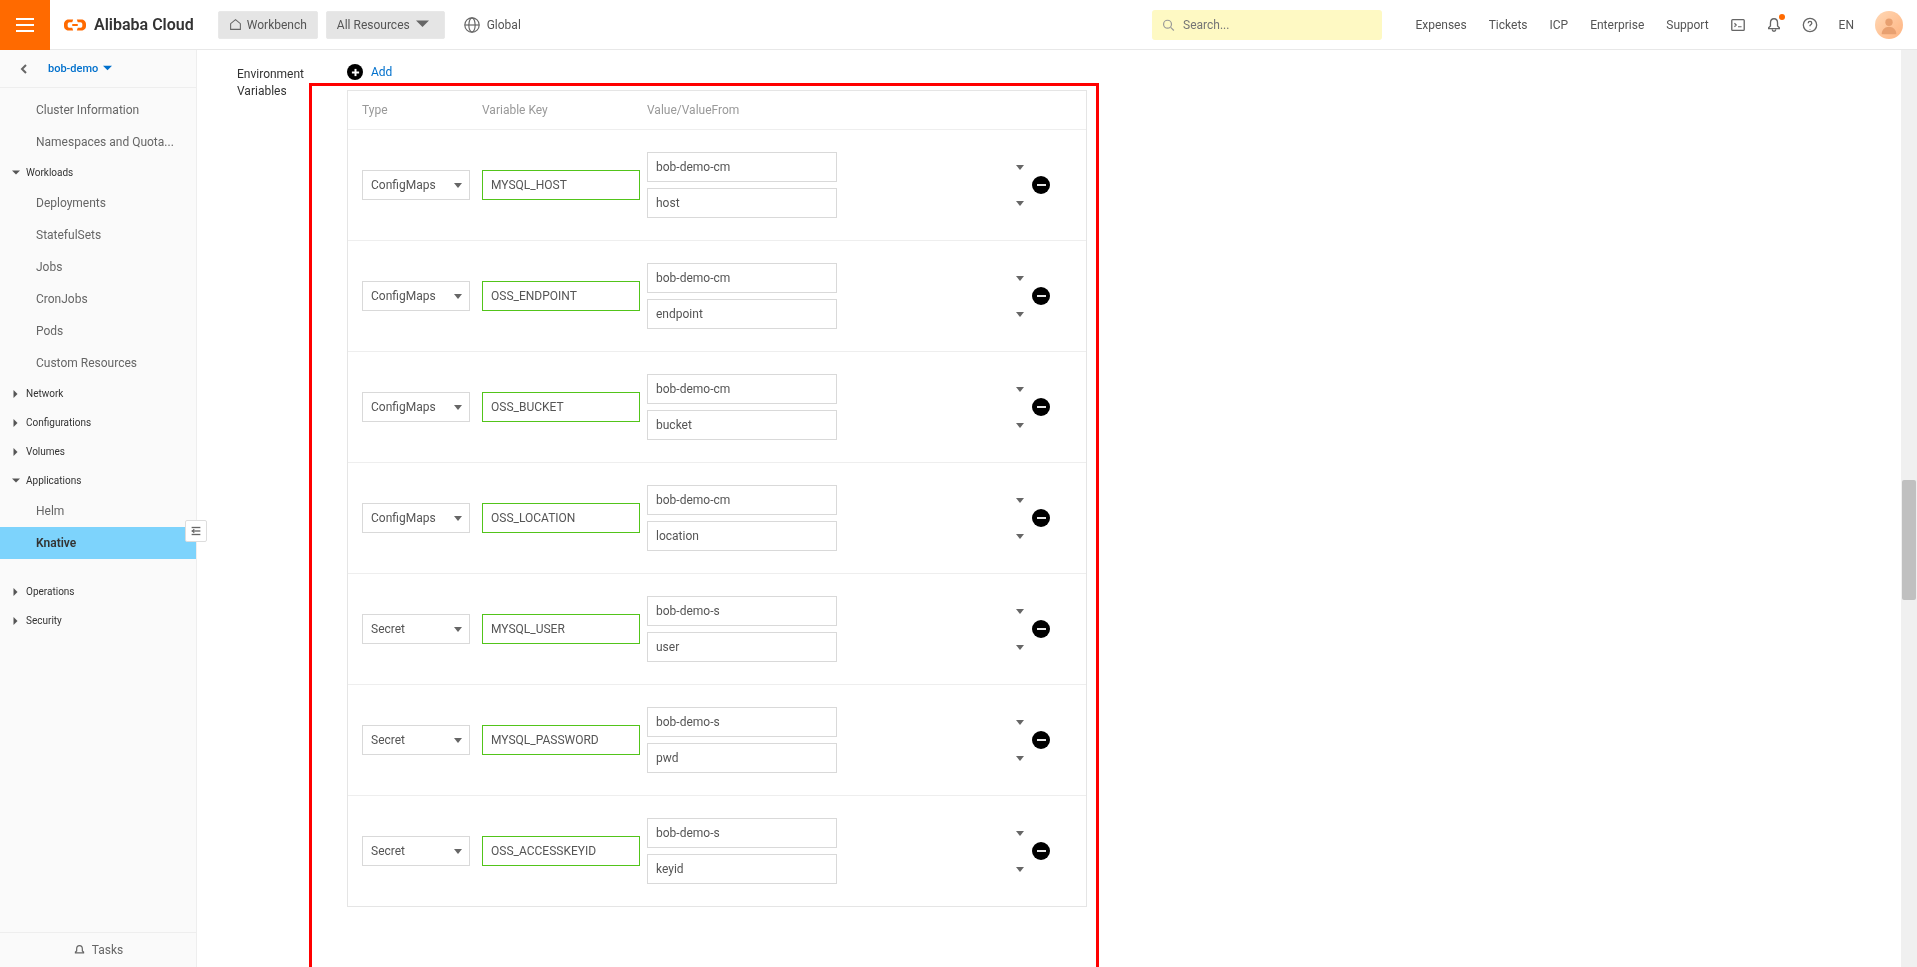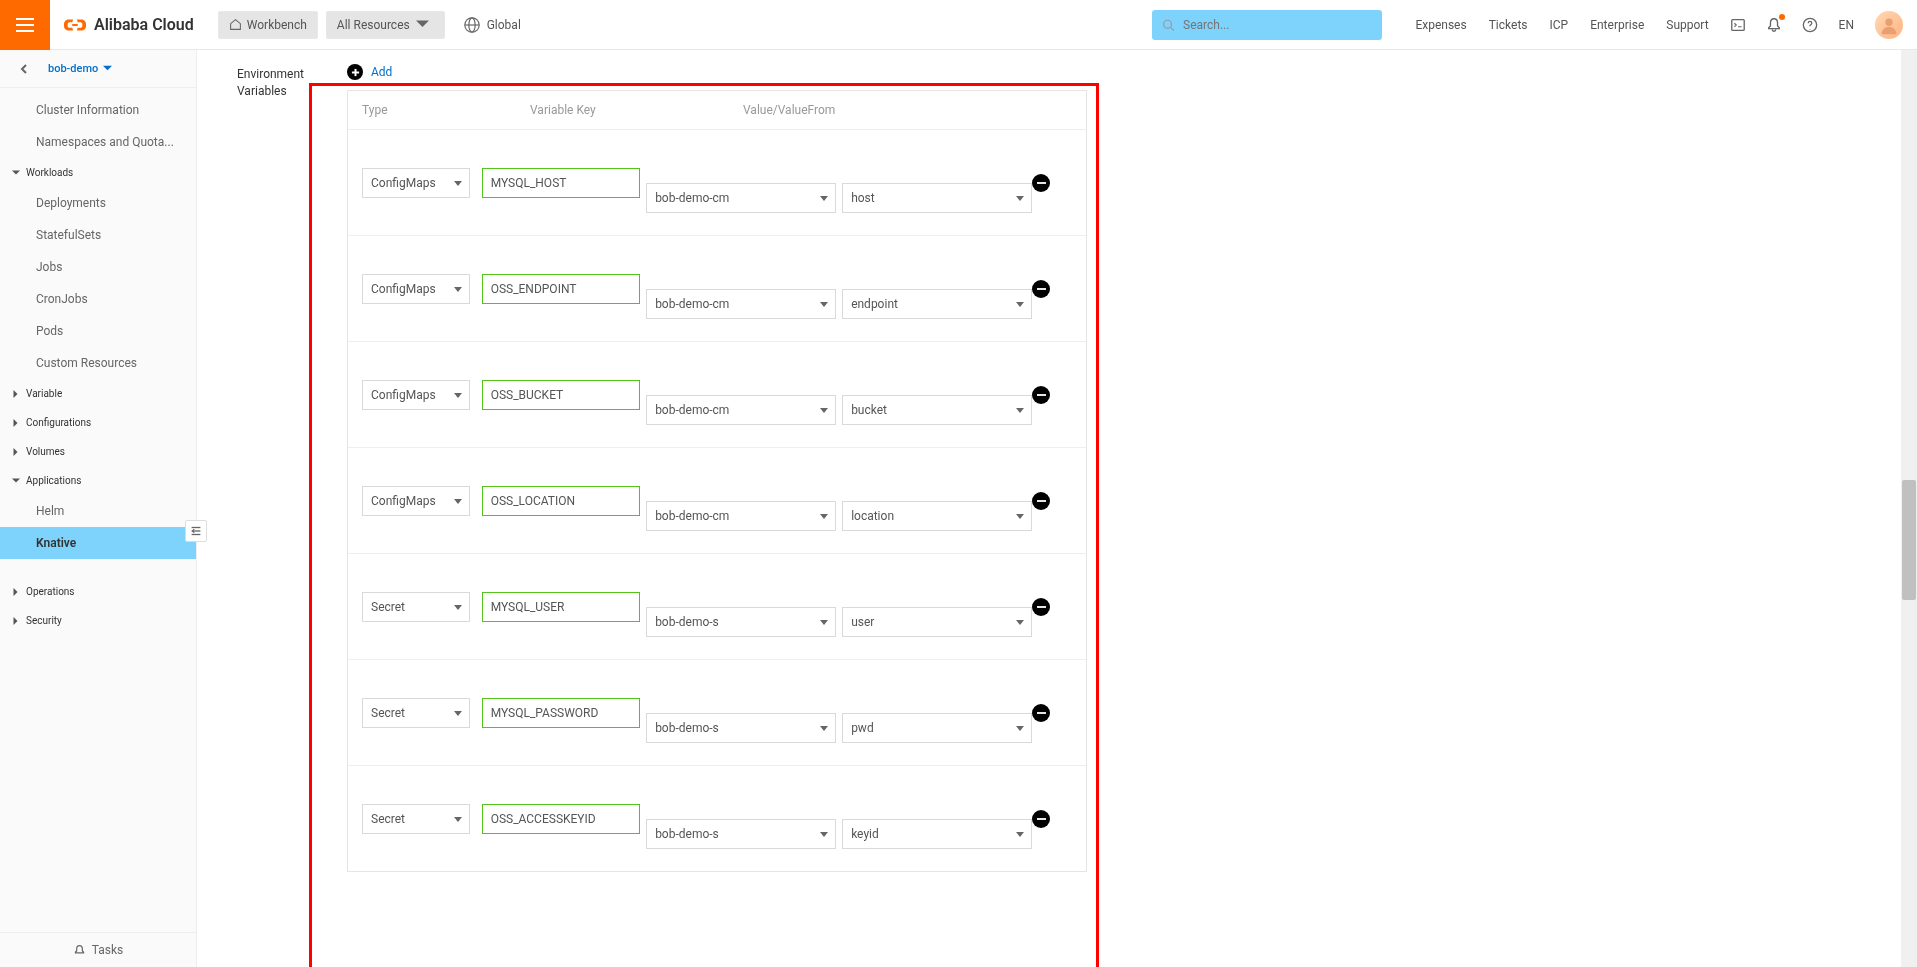--- a/index.html
+++ b/index.html
@@ -9,21 +9,21 @@
 .hamburger svg { width: 18px; height: 18px; fill: #fff; }
 .brand { display: flex; align-items: center; padding: 0 14px; font-size: 16px; font-weight: 600; color: #333; }
 .brand svg { width: 22px; height: 22px; margin-right: 8px; }
 .top-btns { display: flex; align-items: center; margin-left: 10px; }
 .top-btn { background: #e5e5e5; border: 1px solid #e8e8e8; border-radius: 2px; padding: 5px 10px; font-size: 12px; color: #555; display: flex; align-items: center; cursor: pointer; margin-right: 8px; height: 28px; }
 .top-btn svg { width: 13px; height: 13px; margin-right: 5px; fill: #666; }
 .chev-d { margin-left: 6px; }
 .globe { display: flex; align-items: center; margin-left: 10px; color: #555; cursor: pointer; }
 .globe svg { width: 18px; height: 18px; margin-right: 6px; stroke: #666; fill: none; }
 .topbar-right { margin-left: auto; display: flex; align-items: center; padding-right: 14px; }
-.search-bar { background: #7dd3fc; border-radius: 3px; width: 230px; height: 30px; display: flex; align-items: center; padding: 0 10px; margin-right: 22px; }
+.search-bar { background: #fef9c3; border-radius: 3px; width: 230px; height: 30px; display: flex; align-items: center; padding: 0 10px; margin-right: 22px; }
 .search-bar svg { width: 14px; height: 14px; fill: #999; margin-right: 8px; }
 .search-bar input { border: none; background: transparent; outline: none; font-size: 12px; width: 100%; color: #555; }
 .top-link { font-size: 12px; color: #555; margin: 0 11px; cursor: pointer; }
 .top-icon { width: 18px; height: 18px; display: flex; align-items: center; justify-content: center; margin: 0 9px; cursor: pointer; position: relative; }
 .top-icon svg { width: 16px; height: 16px; stroke: #666; fill: none; stroke-width: 1.5; }
 .dot { position: absolute; top: -2px; right: -2px; width: 6px; height: 6px; background: #ff6a00; border-radius: 50%; }
 .avatar { width: 28px; height: 28px; border-radius: 50%; background: linear-gradient(135deg,#ffd8b5,#ffb380); margin-left: 10px; cursor: pointer; display:flex; align-items:center; justify-content:center; overflow:hidden; }
 .avatar svg { width: 22px; height: 22px; }
 .shell { display: flex; height: calc(100% - 50px); }
 .sidebar { width: 197px; background: #fafafa; border-right: 1px solid #eee; display: flex; flex-direction: column; position: relative; }
@@ -45,32 +45,32 @@
 .collapse-handle svg { width: 14px; height: 14px; stroke: #666; fill: none; stroke-width: 1.5; }
 .main { flex: 1; overflow-y: auto; padding: 14px 40px 40px 40px; position: relative; }
 .section-row { display: flex; align-items: flex-start; }
 .section-label { width: 110px; font-size: 12px; color: #333; line-height: 1.4; padding-top: 2px; }
 .section-content { flex: 1; }
 .add-row { display: flex; align-items: center; margin-bottom: 10px; }
 .add-circle { width: 16px; height: 16px; border-radius: 50%; background: #000; display: flex; align-items: center; justify-content: center; margin-right: 8px; cursor:pointer; }
 .add-circle svg { width: 9px; height: 9px; stroke: #fff; stroke-width: 2.2; }
 .add-link { color: #0070cc; font-size: 12px; cursor: pointer; }
 .env-table { border: 1px solid #e5e5e5; width: 740px; }
-.env-head { display: flex; padding: 12px 14px; font-size: 12px; color: #999; gap: 48px; }
+.env-head { display: flex; padding: 12px 14px; font-size: 12px; color: #999; }
 .col-type { width: 120px; }
 .col-key { width: 165px; }
 .col-val { flex: 1; }
 .col-act { width: 40px; }
 .env-row { display: flex; align-items: center; padding: 22px 14px; border-top: 1px solid #eee; }
 .sel { height: 30px; border: 1px solid #d9d9d9; background: #fff; font-size: 12px; color: #555; padding: 0 22px 0 8px; appearance: none; -webkit-appearance: none; position: relative; cursor: pointer; outline: none; }
 .sel-wrap { position: relative; display: inline-block; }
 .sel-wrap::after { content: ''; position: absolute; right: 8px; top: 50%; margin-top: -2px; border-left: 4px solid transparent; border-right: 4px solid transparent; border-top: 5px solid #666; pointer-events: none; }
 .sel-type { width: 108px; }
 .inp { height: 30px; border: 1px solid #52c41a; background: #fff; font-size: 12px; color: #555; padding: 0 8px; outline: none; width: 158px; }
-.val-stack { display: flex; flex-direction: row; gap: 6px; margin-top: 31px; }
+.val-stack { display: flex; flex-direction: column; gap: 6px; }
 .sel-val { width: 190px; }
 .remove-btn { width: 18px; height: 18px; border-radius: 50%; background: #000; display: flex; align-items: center; justify-content: center; cursor: pointer; }
 .remove-btn svg { width: 9px; height: 2px; }
 .redbox { position: absolute; border: 3px solid #ff0000; pointer-events: none; z-index: 10; }
 .scrollbar { position: absolute; right: 0; top: 50px; width: 16px; height: calc(100% - 50px); background: #f0f0f0; }
 .scroll-thumb { position: absolute; width: 14px; left: 1px; background: #c0c0c0; border-radius: 2px; }
 </style>
 </head>
 <body>
 
@@ -182,21 +182,21 @@
       <div class="sb-item sub">Jobs</div>
       <div class="sb-item sub">CronJobs</div>
       <div class="sb-item sub">Pods</div>
       <div class="sb-item sub">Custom Resources</div>
       <div class="sb-group">
         <span class="sb-caret">
             <svg viewBox="0 0 5 8">
               <path d="M0 0l4 4-4 4z"></path>
             </svg>
           </span>
-        <span>Variable</span>
+        <span>Network</span>
       </div>
       <div class="sb-group">
         <span class="sb-caret">
             <svg viewBox="0 0 5 8">
               <path d="M0 0l4 4-4 4z"></path>
             </svg>
           </span>
         <span>Configurations</span>
       </div>
       <div class="sb-group">

